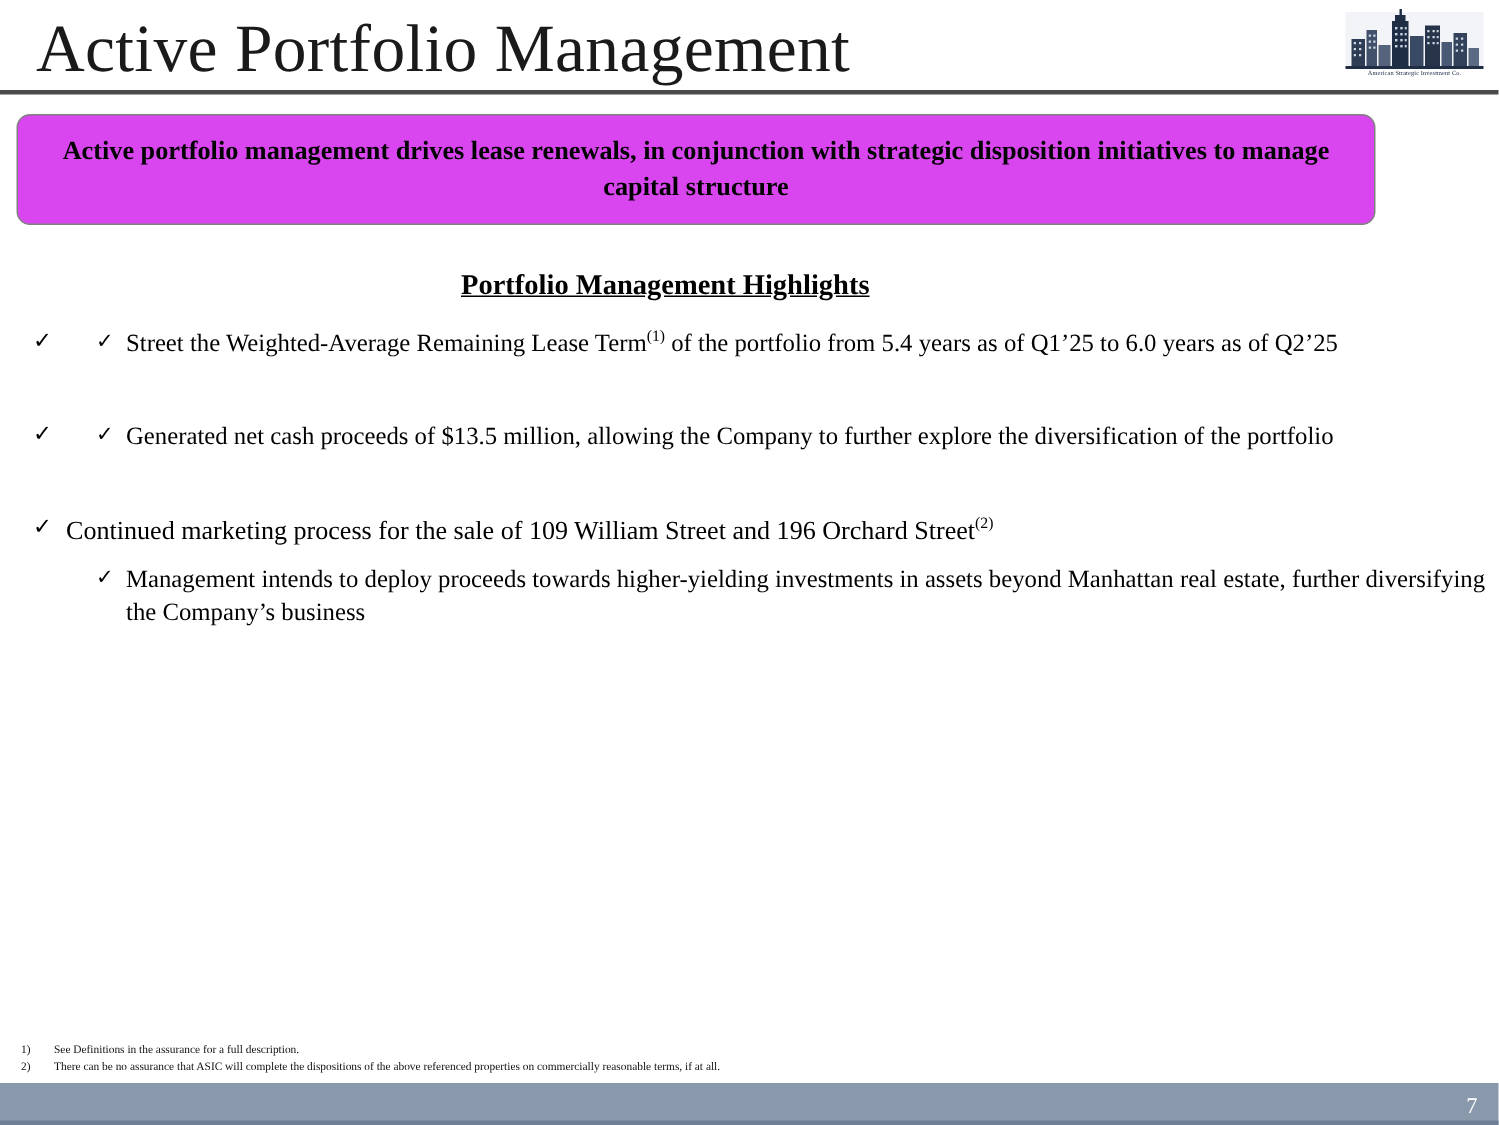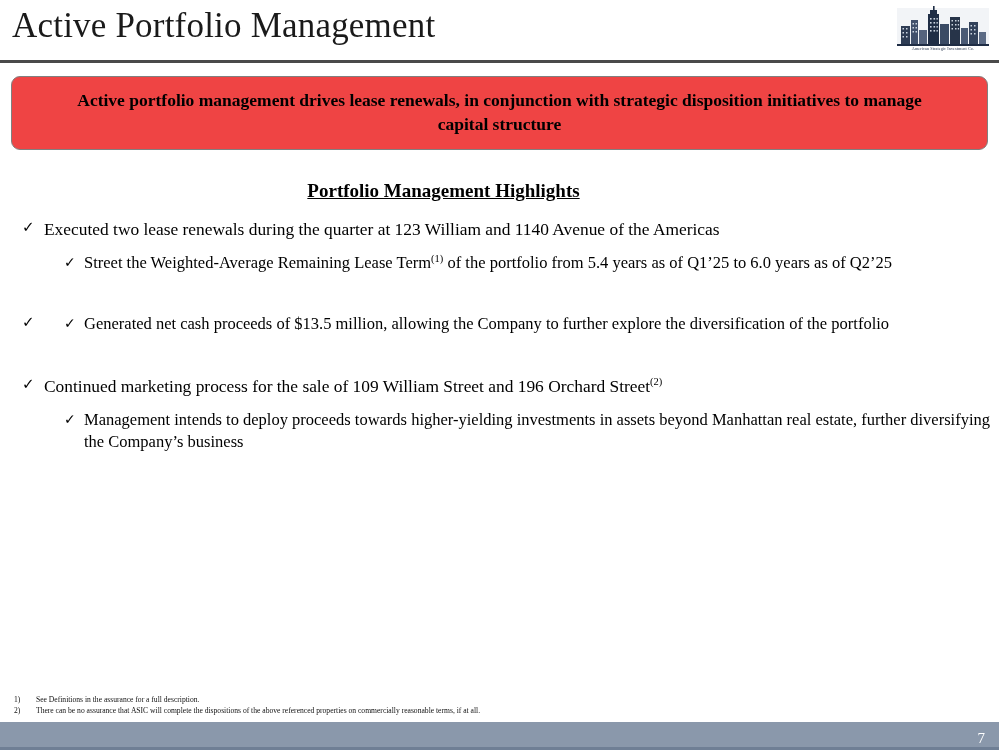--- a/index.html
+++ b/index.html
@@ -25,23 +25,23 @@
   
   .header {
     position: absolute;
     left: 0;
     top: 0;
     width: 999px;
     height: 62px;
   }
   .slide-title {
     position: absolute;
-    left: 12px;
+    left: 24px;
     top: 6px;
-    font-size: 35px;
+    font-size: 45px;
     font-family: "Liberation Serif", serif;
     font-weight: normal;
     color: #1a1a1a;
     letter-spacing: 0.2px;
     white-space: nowrap;
   }
   .header-rule {
     position: absolute;
     left: 0;
     top: 60px;
@@ -70,23 +70,23 @@
     color: #1b2a44;
     letter-spacing: 0.1px;
     white-space: nowrap;
   }
 
   
   .banner {
     position: absolute;
     left: 11px;
     top: 76px;
-    width: 977px;
+    width: 906px;
     height: 74px;
-    background: #ef4444;
+    background: #d946ef;
     border: 1px solid #808080;
     border-radius: 9px;
     box-sizing: border-box;
     display: flex;
     align-items: center;
     justify-content: center;
   }
   .banner-text {
     width: 880px;
     text-align: center;
@@ -264,21 +264,20 @@
     <div class="banner-text">Active portfolio management drives lease renewals, in conjunction with strategic disposition initiatives to manage capital structure</div>
   </div>
 
   <div class="content">
 
     <div class="section-heading">Portfolio Management Highlights</div>
 
     <div class="grp" style="margin-top:16px;">
       <div class="bullet-l1" style="margin-left:20px; width:930px;">
         <span class="check">✓</span>
-        <span>Executed two lease renewals during the quarter at 123 William and 1140 Avenue of the Americas</span>
       </div>
       <div class="bullet-l2" style="margin-left:60px; width:905px; margin-top:11px;">
         <span class="check">✓</span>
         <span>Street the Weighted-Average Remaining Lease Term</span><span class="sup">(1)</span><span> of the portfolio from 5.4 years as of Q1’25 to 6.0 years as of Q2’25</span>
       </div>
     </div>
 
     <div class="grp" style="margin-top:40px;">
       <div class="bullet-l1" style="margin-left:20px; width:930px;">
         <span class="check">✓</span>

